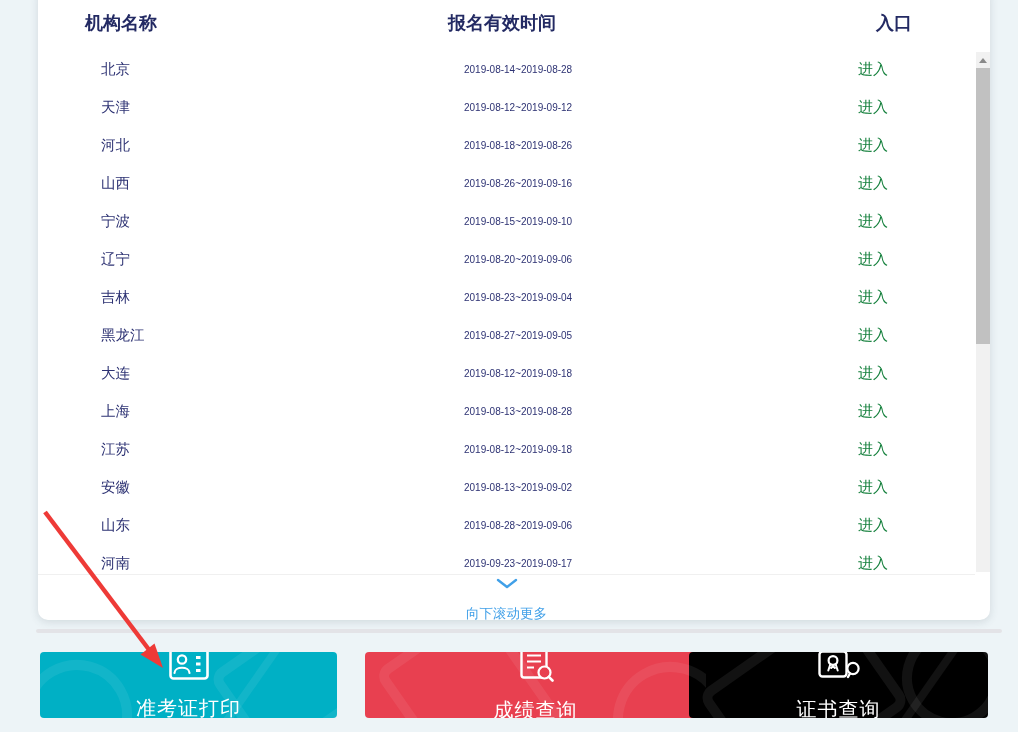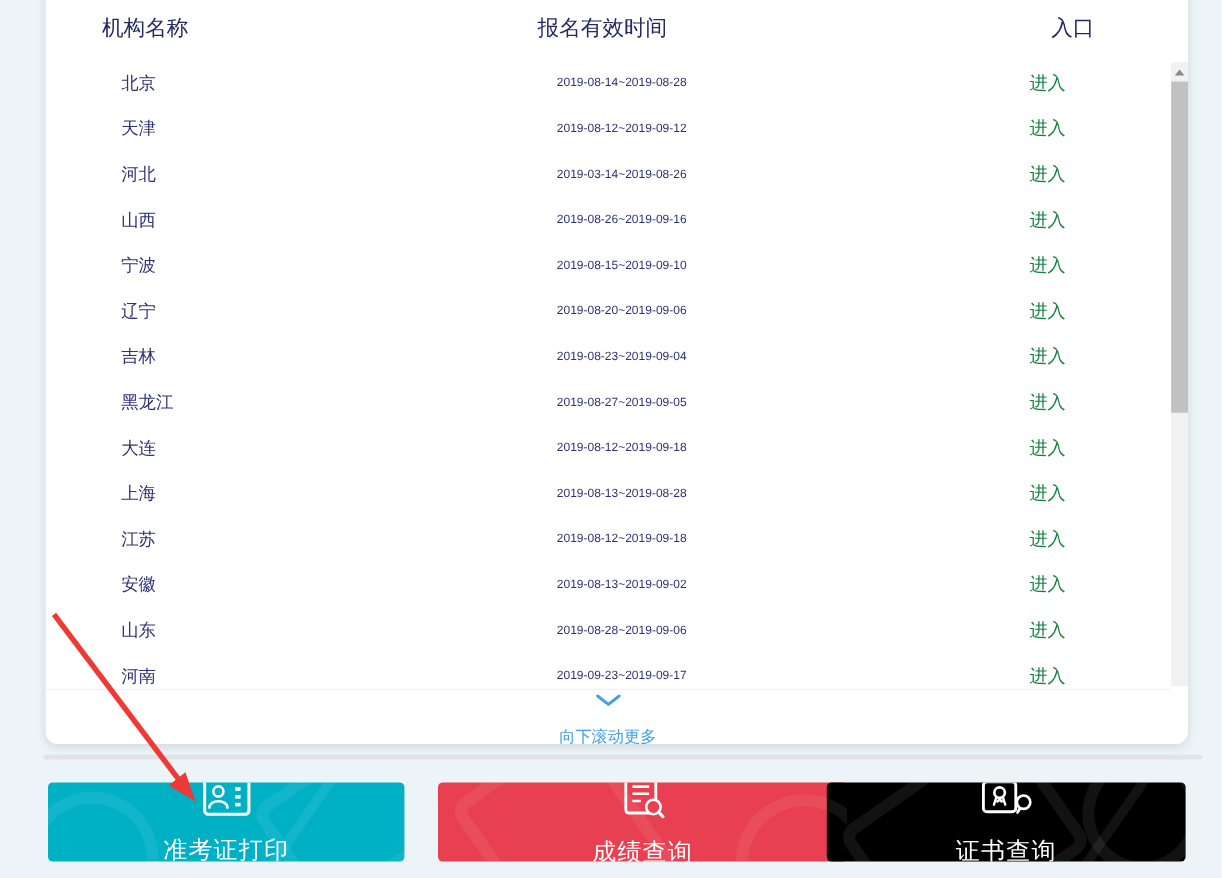--- a/index.html
+++ b/index.html
@@ -11,21 +11,21 @@
   
   .panel{
     position:absolute;left:38px;top:-14px;width:952px;height:634px;
     background:#ffffff;border-radius:10px;
     box-shadow:0 2px 8px rgba(60,80,95,.16);
   }
   .thead{
     position:absolute;left:0;top:22px;width:937px;height:30px;
     display:flex;align-items:center;
     padding-left:47px;padding-right:45px;box-sizing:border-box;
-    font-weight:normal;font-size:18px;color:#232a63;
+    font-weight:bold;font-size:18px;color:#232a63;
   }
   .thead .h1{flex:0 0 363px;}
   .thead .h2{flex:0 0 280px;}
   .thead .h3{margin-left:auto;width:72px;text-align:center;}
   .tbody{
     position:absolute;left:0;top:64px;width:937px;
   }
   .trow{
     height:38px;display:flex;align-items:center;
     padding-left:63px;padding-right:72px;box-sizing:border-box;
@@ -100,21 +100,21 @@
         <div class="c2">2019-08-14~2019-08-28</div>
         <a class="c3">进入</a>
       </div>
       <div class="trow">
         <div class="c1">天津</div>
         <div class="c2">2019-08-12~2019-09-12</div>
         <a class="c3">进入</a>
       </div>
       <div class="trow">
         <div class="c1">河北</div>
-        <div class="c2">2019-03-14~2019-08-26</div>
+        <div class="c2">2019-08-18~2019-08-26</div>
         <a class="c3">进入</a>
       </div>
       <div class="trow">
         <div class="c1">山西</div>
         <div class="c2">2019-08-26~2019-09-16</div>
         <a class="c3">进入</a>
       </div>
       <div class="trow">
         <div class="c1">宁波</div>
         <div class="c2">2019-08-15~2019-09-10</div>

